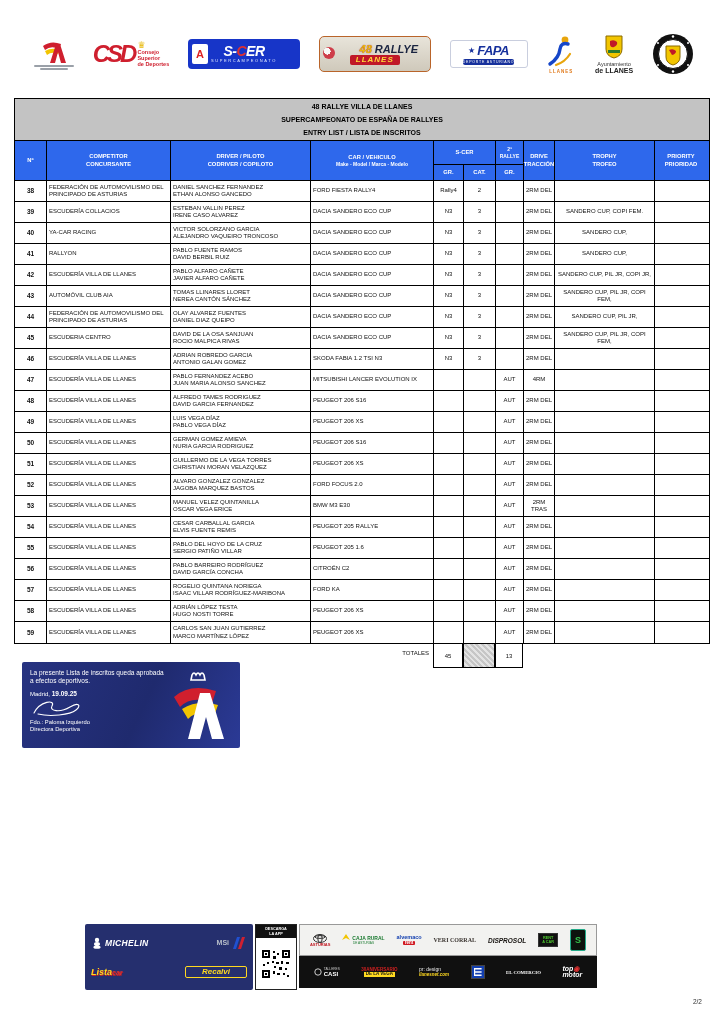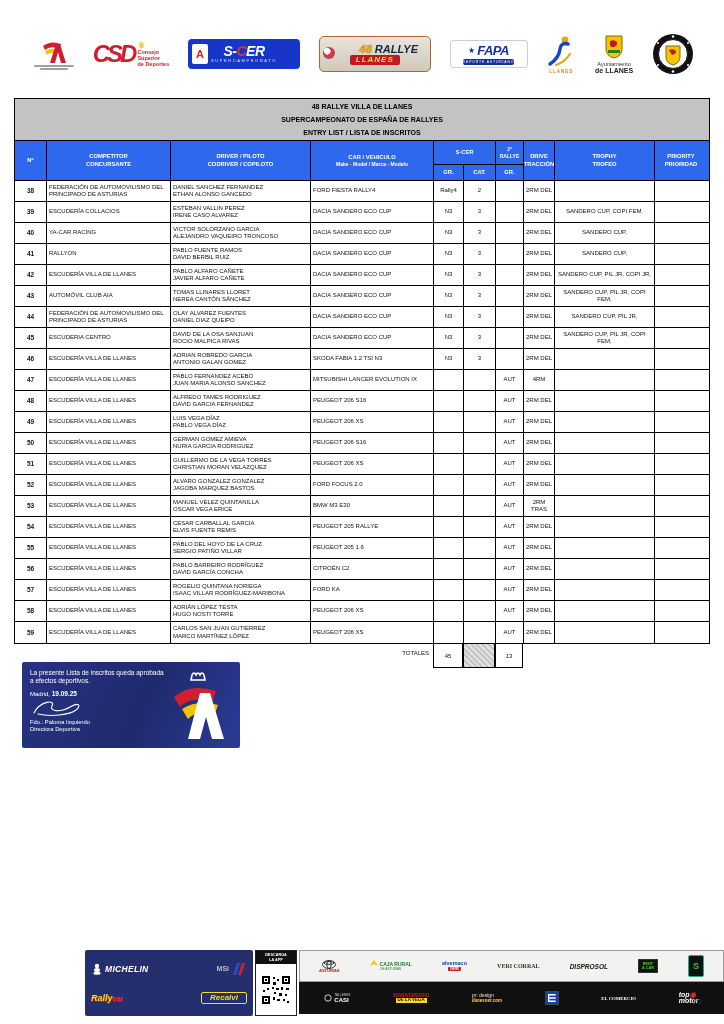--- a/index.html
+++ b/index.html
@@ -89,30 +89,30 @@
     display:flex; color:#fff; padding:7px 6px 5px 8px; }
   .appr-left { width:138px; display:flex; flex-direction:column; }
   .appr-text { font-size:6.5px; line-height:8px; }
   .appr-date { font-size:6px; margin-top:5px; }
   .appr-date b { font-size:6.5px; }
   .appr-sign { height:22px; }
   .appr-fdo { font-size:5.8px; line-height:6.5px; }
   .appr-logo { flex:1; display:flex; align-items:center; justify-content:center; }
 
   
-  .sponsors { position:absolute; left:85px; top:950px; width:639px; height:66px; display:flex; }
+  .sponsors { position:absolute; left:85px; top:924px; width:512px; height:66px; display:flex; }
   .sp-blue { width:168px; background:#252f6e; border-radius:2px; display:flex; flex-direction:column;
     justify-content:space-around; padding:4px 6px; }
   .sp-blue-row { display:flex; align-items:center; justify-content:space-between; }
   .michelin-word { color:#fff; font:italic 900 8.5px "Liberation Sans",sans-serif; letter-spacing:.3px; }
   .msi-word { color:#b9bfca; font-weight:bold; font-size:7px; }
   .rallycar { font:italic 900 9px "Liberation Sans",sans-serif; color:#ffd920; text-shadow:0.5px 0.5px 0 #c22; }
   .rallycar .rc2 { color:#e03030; font-size:7px; }
   .recalvi { border:1px solid #ffd920; border-radius:2px; color:#ffd920; font:italic 900 8px "Liberation Sans",sans-serif;
-    padding:0 8px; line-height:10px; }
+    padding:0 16px; line-height:10px; }
   .qr-panel { width:42px; background:#fff; border:1px solid #222; display:flex; flex-direction:column; margin-left:2px; }
   .qr-head { background:#111; color:#fff; font-size:3.8px; font-weight:bold; text-align:center; line-height:4.5px; padding:2px 0; }
   .qr-body { flex:1; display:flex; align-items:center; justify-content:center; }
   .sp-right { flex:1; display:flex; flex-direction:column; margin-left:2px; }
   .sp-row1 { height:32px; background:#f2f2f0; border:1px solid #999; display:flex; align-items:center;
     justify-content:space-around; padding:0 4px; }
   .sp-row2 { height:32px; background:#101010; display:flex; align-items:center; justify-content:space-around; padding:0 4px; }
   .s-chip { display:flex; flex-direction:column; align-items:center; line-height:1; }
   .toyota-cap { color:#c01820; font-size:4px; font-weight:bold; }
   .cr-word { color:#1a7a30; font-weight:bold; font-size:5px; }
@@ -652,21 +652,21 @@
         </span>
         <span style="display:flex;align-items:center;gap:2px">
           <span class="msi-word">MSi</span>
           <svg width="16" height="12" viewBox="0 0 16 12">
             <path d="M2 12 L6 0 L9 0 L5 12 Z" fill="#2050d0"></path>
             <path d="M7 12 L11 0 L14 0 L10 12 Z" fill="#d02030"></path>
           </svg>
         </span>
       </div>
       <div class="sp-blue-row">
-        <span class="rallycar"><span>Rally</span><span class="rc2">car</span></span>
+        <span class="rallycar"><span>Lista</span><span class="rc2">car</span></span>
         <span class="recalvi">Recalvi</span>
       </div>
     </div>
 
     <div class="qr-panel">
       <div class="qr-head">
         <div>DESCARGA</div>
           <div>LA APP</div>
       </div>
       <div class="qr-body">

